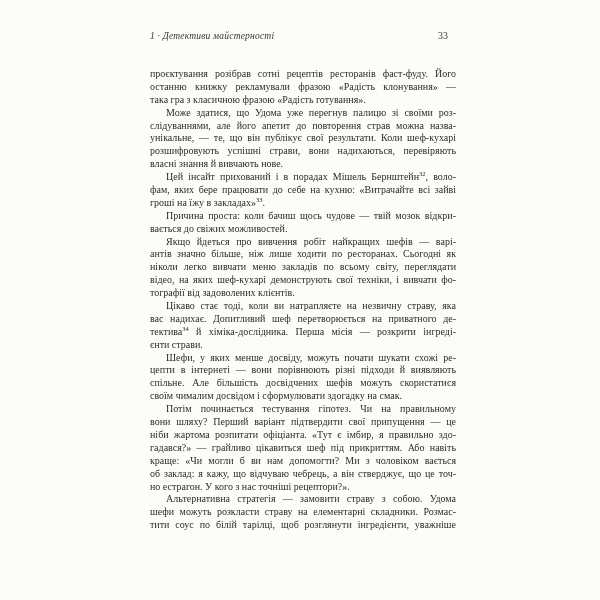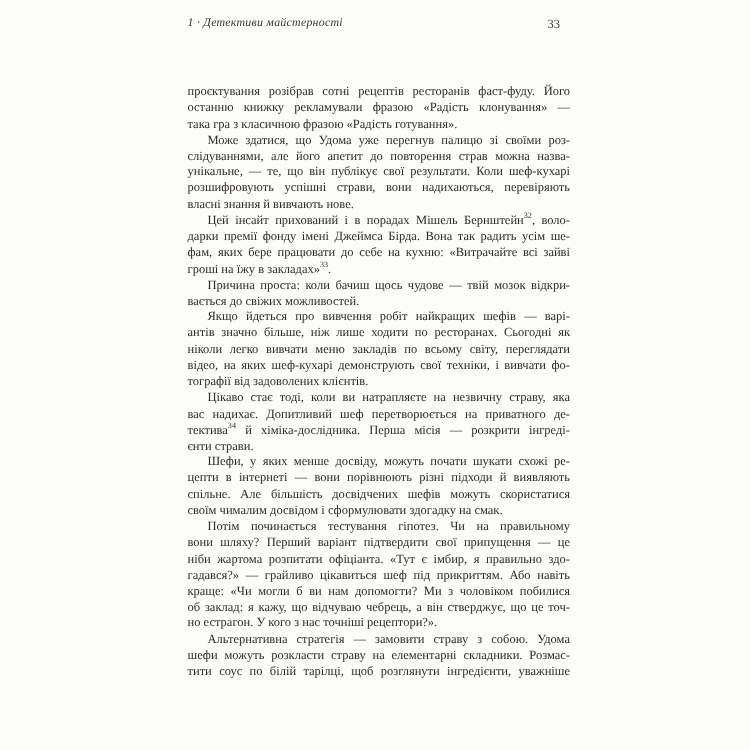--- a/index.html
+++ b/index.html
@@ -14,25 +14,25 @@
     width: 600px;
     height: 600px;
     background: #fcfcfa;
     font-family: "Liberation Serif", "DejaVu Serif", serif;
     color: #2e2b28;
     -webkit-font-smoothing: antialiased;
   }
   .running-head {
     position: absolute;
     left: 150px;
-    top: 14px;
+    top: 30px;
     width: 298px;
     display: flex;
     justify-content: space-between;
-    align-items: flex-start;
+    align-items: center;
   }
   .chapter {
     font-style: italic;
     font-size: 9.5px;
     letter-spacing: 0.2px;
     color: #3a3733;
   }
   .pagenum {
     font-size: 10px;
     color: #3a3733;
@@ -76,21 +76,20 @@
       </div>
       <div class="para">
         <div class="line first">Може здатися, що Удома уже перегнув палицю зі своїми роз-</div>
         <div class="line">слідуваннями, але його апетит до повторення страв можна назва-</div>
         <div class="line">унікальне, — те, що він публікує свої результати. Коли шеф-кухарі</div>
         <div class="line">розшифровують успішні страви, вони надихаються, перевіряють</div>
         <div class="line last">власні знання й вивчають нове.</div>
       </div>
       <div class="para">
         <div class="line first">Цей інсайт прихований і в порадах Мішель Бернштейн<sup>32</sup>, воло-</div>
-        <div class="line">дарки премії фонду імені Джеймса Бірда. Вона так радить усім ше-</div>
         <div class="line">фам, яких бере працювати до себе на кухню: «Витрачайте всі зайві</div>
         <div class="line last">гроші на їжу в закладах»<sup>33</sup>.</div>
       </div>
       <div class="para">
         <div class="line first">Причина проста: коли бачиш щось чудове — твій мозок відкри-</div>
         <div class="line last">вається до свіжих можливостей.</div>
       </div>
       <div class="para">
         <div class="line first">Якщо йдеться про вивчення робіт найкращих шефів — варі-</div>
         <div class="line">антів значно більше, ніж лише ходити по ресторанах. Сьогодні як</div>
@@ -108,21 +107,21 @@
         <div class="line first">Шефи, у яких менше досвіду, можуть почати шукати схожі ре-</div>
         <div class="line">цепти в інтернеті — вони порівнюють різні підходи й виявляють</div>
         <div class="line">спільне. Але більшість досвідчених шефів можуть скористатися</div>
         <div class="line last">своїм чималим досвідом і сформулювати здогадку на смак.</div>
       </div>
       <div class="para">
         <div class="line first">Потім починається тестування гіпотез. Чи на правильному</div>
         <div class="line">вони шляху? Перший варіант підтвердити свої припущення — це</div>
         <div class="line">ніби жартома розпитати офіціанта. «Тут є імбир, я правильно здо-</div>
         <div class="line">гадався?» — грайливо цікавиться шеф під прикриттям. Або навіть</div>
-        <div class="line">краще: «Чи могли б ви нам допомогти? Ми з чоловіком побилися</div>
+        <div class="line">краще: «Чи могли б ви нам допомогти? Ми з чоловіком вається</div>
         <div class="line">об заклад: я кажу, що відчуваю чебрець, а він стверджує, що це точ-</div>
         <div class="line last">но естрагон. У кого з нас точніші рецептори?».</div>
       </div>
       <div class="para">
         <div class="line first">Альтернативна стратегія — замовити страву з собою. Удома</div>
         <div class="line">шефи можуть розкласти страву на елементарні складники. Розмас-</div>
         <div class="line">тити соус по білій тарілці, щоб розглянути інгредієнти, уважніше</div>
       </div>
     </div>
 </div>

